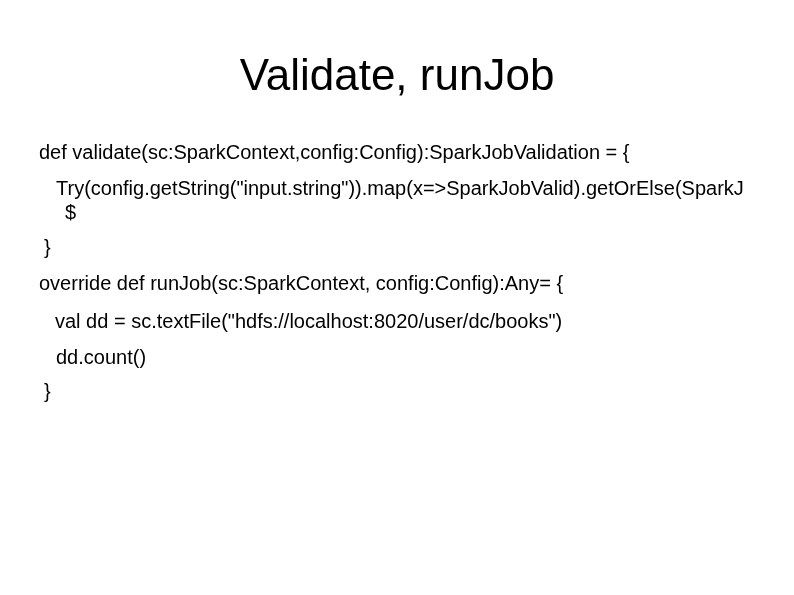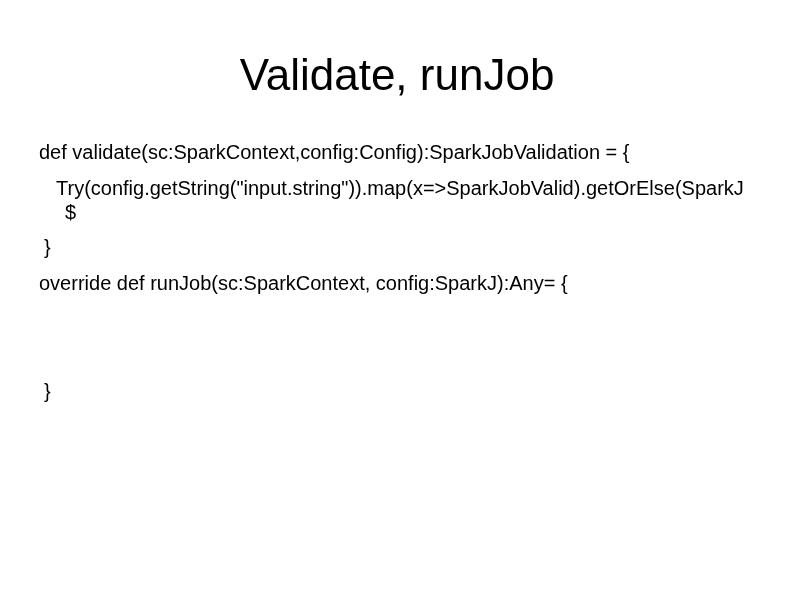--- a/index.html
+++ b/index.html
@@ -49,15 +49,17 @@
 </head>
 <body>
 
 <div class="slide">
   <h1 class="slide-title">Validate, runJob</h1>
 
   <div class="code-line l0">def validate(sc:SparkContext,config:Config):SparkJobValidation = {</div>
   <div class="code-line l1">Try(config.getString("input.string")).map(x=&gt;SparkJobValid).getOrElse(SparkJ</div>
   <div class="code-line l2">$</div>
   <div class="code-line l3">}</div>
-  <div class="code-line l4">override def runJob(sc:SparkContext, config:SparkJ):Any= {</div>
+  <div class="code-line l4">override def runJob(sc:SparkContext, config:Config):Any= {</div>
+  <div class="code-line l5">val dd = sc.textFile("hdfs://localhost:8020/user/dc/books")</div>
+  <div class="code-line l6">dd.count()</div>
   <div class="code-line l7">}</div>
 </div>
 
 </body></html>

